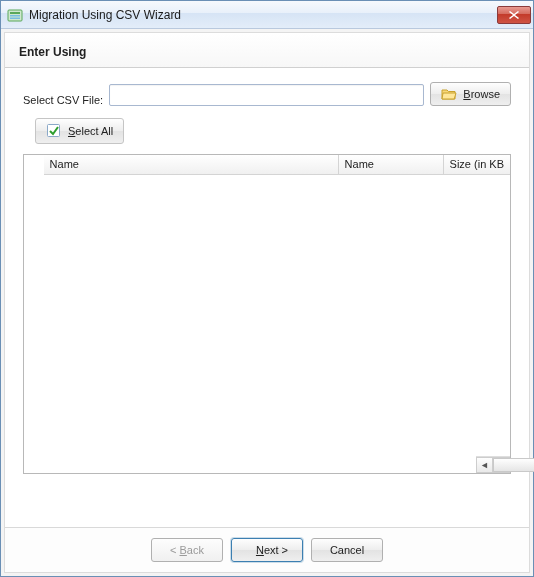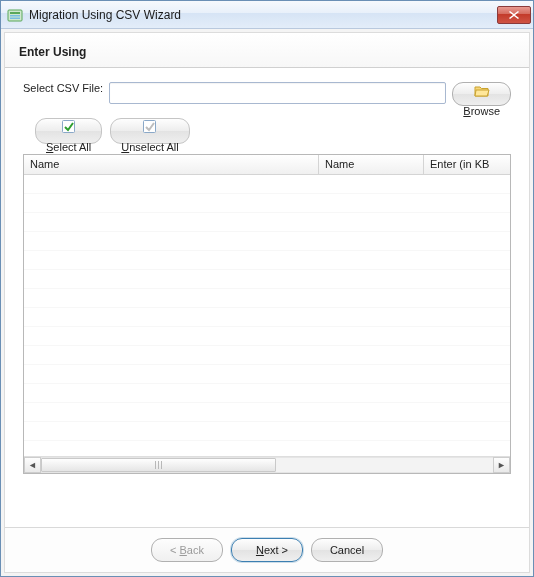--- a/index.html
+++ b/index.html
@@ -69,21 +69,21 @@
   .header-area .step-title {
     font-size: 12px;
     font-weight: bold;
     color: #222;
   }
   .form-area {
     padding: 14px 18px 8px 18px;
   }
   .file-row {
     display: flex;
-    align-items: flex-start;
+    align-items: flex-end;
     gap: 6px;
     margin-bottom: 12px;
   }
   .file-row .label {
     white-space: nowrap;
     color: #222;
   }
   .file-row input[type=text] {
     flex: 1;
     height: 22px;
@@ -91,47 +91,47 @@
     border-radius: 2px;
     padding: 2px 5px;
     font-family: inherit;
     font-size: 11px;
     background: #fff;
     box-shadow: inset 0 1px 1px rgba(0,0,0,0.05);
   }
   .btn {
     height: 24px;
     border: 1px solid #b0b0b0;
-    border-radius: 11px;
+    border-radius: 3px;
     background: linear-gradient(to bottom, #fefefe 0%, #ededed 50%, #e3e3e3 51%, #efefef 100%);
     padding: 0 10px;
     display: inline-flex;
     align-items: center;
     gap: 6px;
     cursor: pointer;
     color: #222;
     font-size: 11px;
     font-family: inherit;
-    flex-direction: column;
   }
   .btn.disabled {
     color: #9a9a9a;
     cursor: default;
     background: linear-gradient(to bottom, #fdfdfd 0%, #f0f0f0 100%);
   }
   .btn .mn { text-decoration: underline; }
   .btn.disabled .mn { text-decoration: underline; }
   .sel-btns { display: flex; gap: 8px; margin-bottom: 10px; margin-left: 12px; }
   .sel-btns .btn { height: 26px; padding: 0 10px; border-color:#c5c5c5;}
   .table-wrap {
     border: 1px solid #b8b8b8;
     height: 320px;
     display: flex;
     flex-direction: column;
     background: #fff;
+    align-items: flex-end;
   }
   .table-head {
     display: flex;
     height: 20px;
     background: linear-gradient(to bottom, #ffffff 0%, #f0f0f0 100%);
     border-bottom: 1px solid #d4d4d4;
   }
   .th {
     border-right: 1px solid #d4d4d4;
     padding: 3px 6px;
@@ -251,36 +251,27 @@
       <div class="sel-btns">
         <button class="btn">
           <span class="check-icon">
             <svg width="16" height="16" viewBox="0 0 16 16">
               <rect x="1.5" y="1.5" width="12" height="12" rx="1" fill="#fff" stroke="#8aa8c8"></rect>
               <path d="M4 8 L7 11 L12 4" fill="none" stroke="#2e9e2e" stroke-width="2"></path>
             </svg>
           </span>
           <span><span></span><span class="mn">S</span><span>elect All</span></span>
         </button>
-        <button class="btn">
-          <span class="uncheck-icon">
-            <svg width="16" height="16" viewBox="0 0 16 16">
-              <rect x="1.5" y="1.5" width="12" height="12" rx="1" fill="#fff" stroke="#8aa8c8"></rect>
-              <path d="M4 8 L7 11 L12 4" fill="none" stroke="#bdbdbd" stroke-width="2"></path>
-            </svg>
-          </span>
-          <span><span></span><span class="mn">U</span><span>nselect All</span></span>
-        </button>
       </div>
 
       <div class="table-wrap">
         <div class="table-head">
           <div class="th name">Name</div>
           <div class="th type">Name</div>
-          <div class="th size">Enter (in KB</div>
+          <div class="th size">Size (in KB</div>
         </div>
         <div class="table-body"></div>
         <div class="hscroll">
           <div class="arrow">◄</div>
           <div class="track">
             <div class="thumb">
                 <span class="grip"></span>
               </div>
           </div>
           <div class="arrow">►</div>

